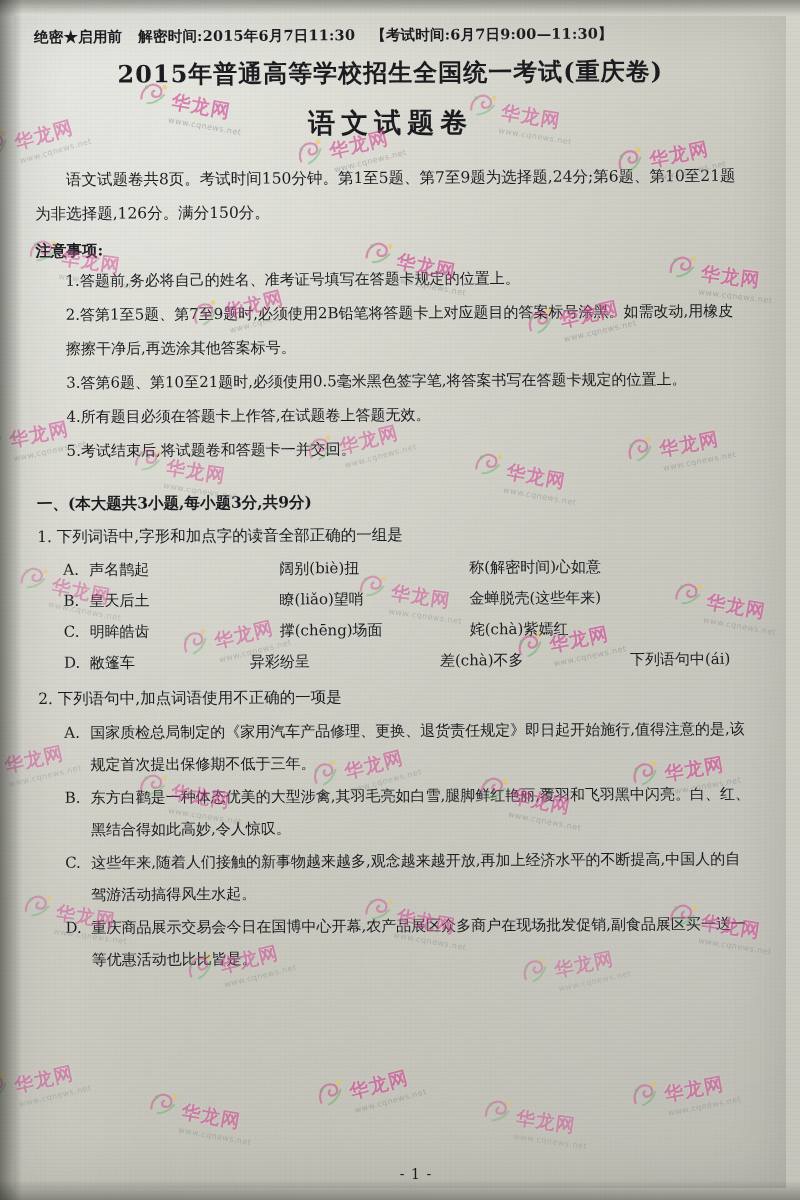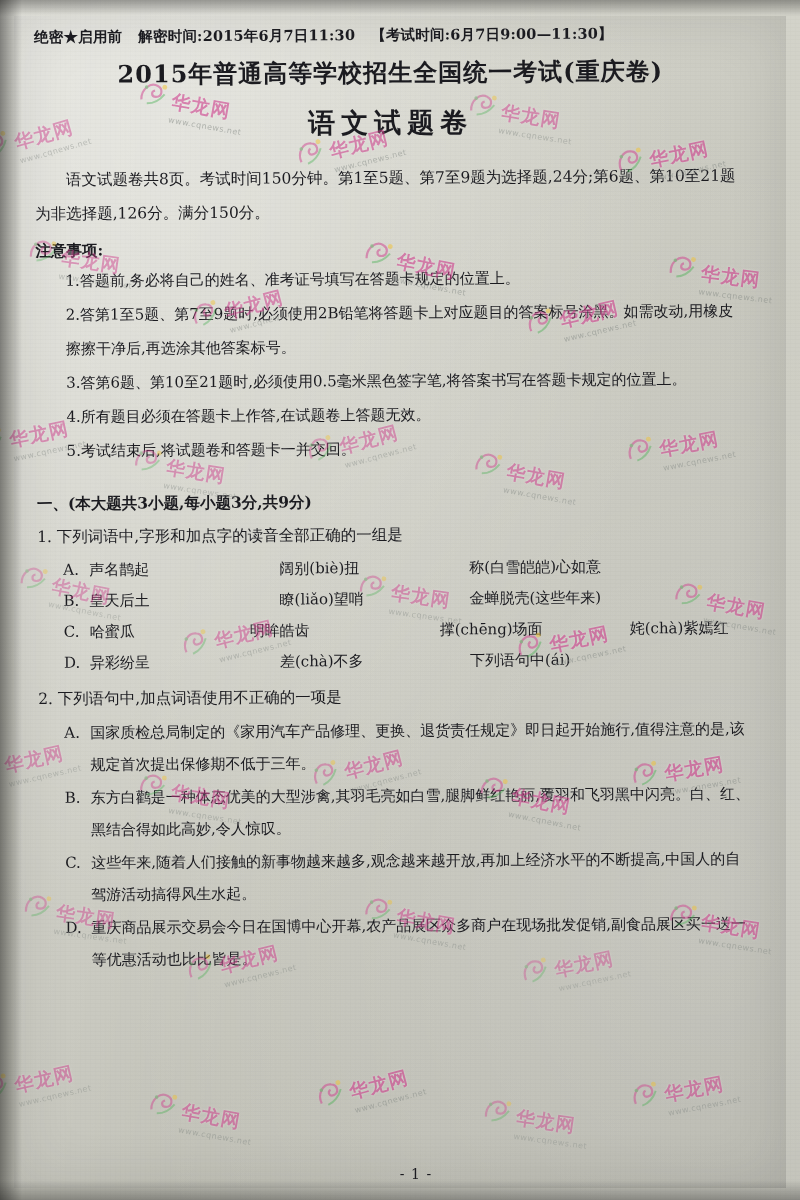--- a/index.html
+++ b/index.html
@@ -237,37 +237,37 @@
     <div class="q-stem">
       <span>1.</span>
       <span>下列词语中,字形和加点字的读音全部正确的一组是</span>
     </div>
 
     <div class="opt-grid">
       <div class="opt-row">
         <span class="lab">A.</span>
         <span class="c2">声名鹊起</span>
         <span class="c2">阔别(biè)扭</span>
-        <span class="c3">称(白雪皑皑)心如意</span>
+        <span class="c3">称(解密时间)心如意</span>
       </div>
       <div class="opt-row">
         <span class="lab">B.</span>
         <span class="c2">皇天后土</span>
         <span class="c2">瞭(liǎo)望哨</span>
         <span class="c3">金蝉脱壳(这些年来)</span>
       </div>
       <div class="opt-row">
         <span class="lab">C.</span>
-        <span class="c1">哈蜜瓜</span>
         <span class="c2">明眸皓齿</span>
         <span class="c2">撑(chēng)场面</span>
         <span class="c3">姹(chà)紫嫣红</span>
       </div>
       <div class="opt-row">
         <span class="lab">D.</span>
+        <span class="c1">敝篷车</span>
         <span class="c2">异彩纷呈</span>
         <span class="c2">差(chà)不多</span>
         <span class="c3">下列语句中(ái)</span>
       </div>
     </div>
 
     <div class="q-stem">
       <span>2.</span>
       <span>下列语句中,加点词语使用不正确的一项是</span>
     </div>

